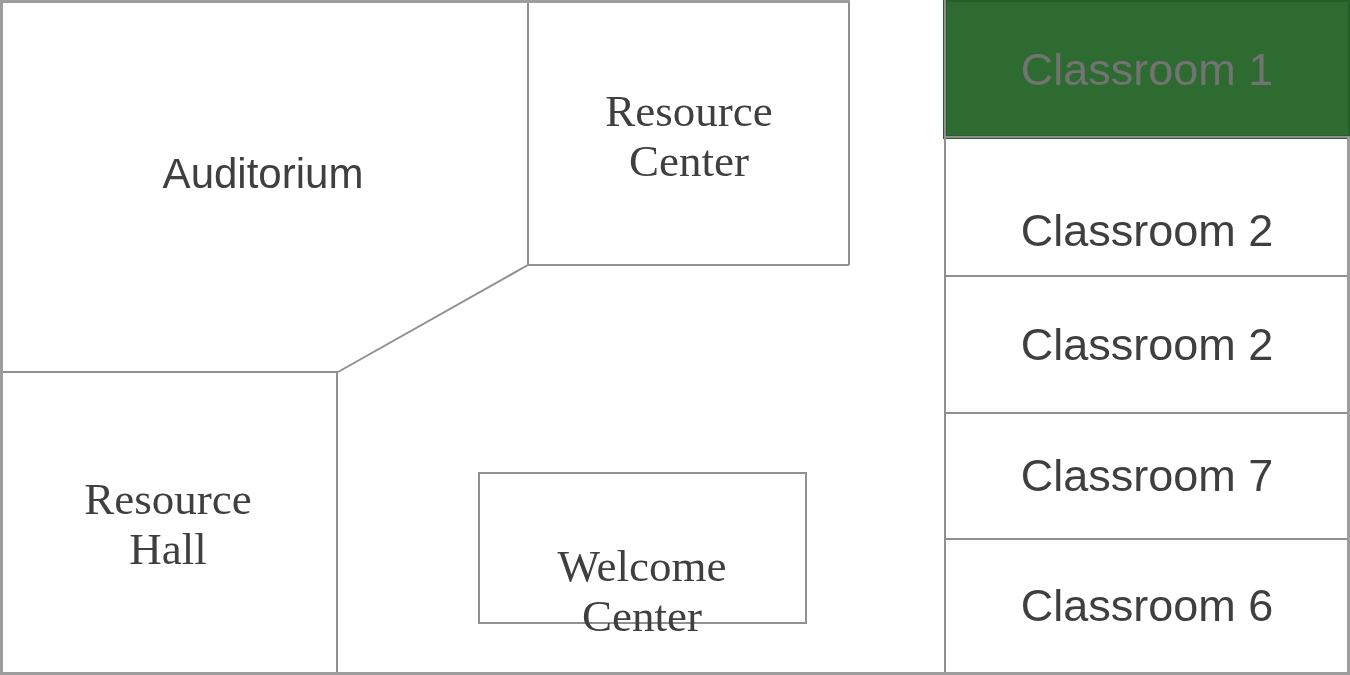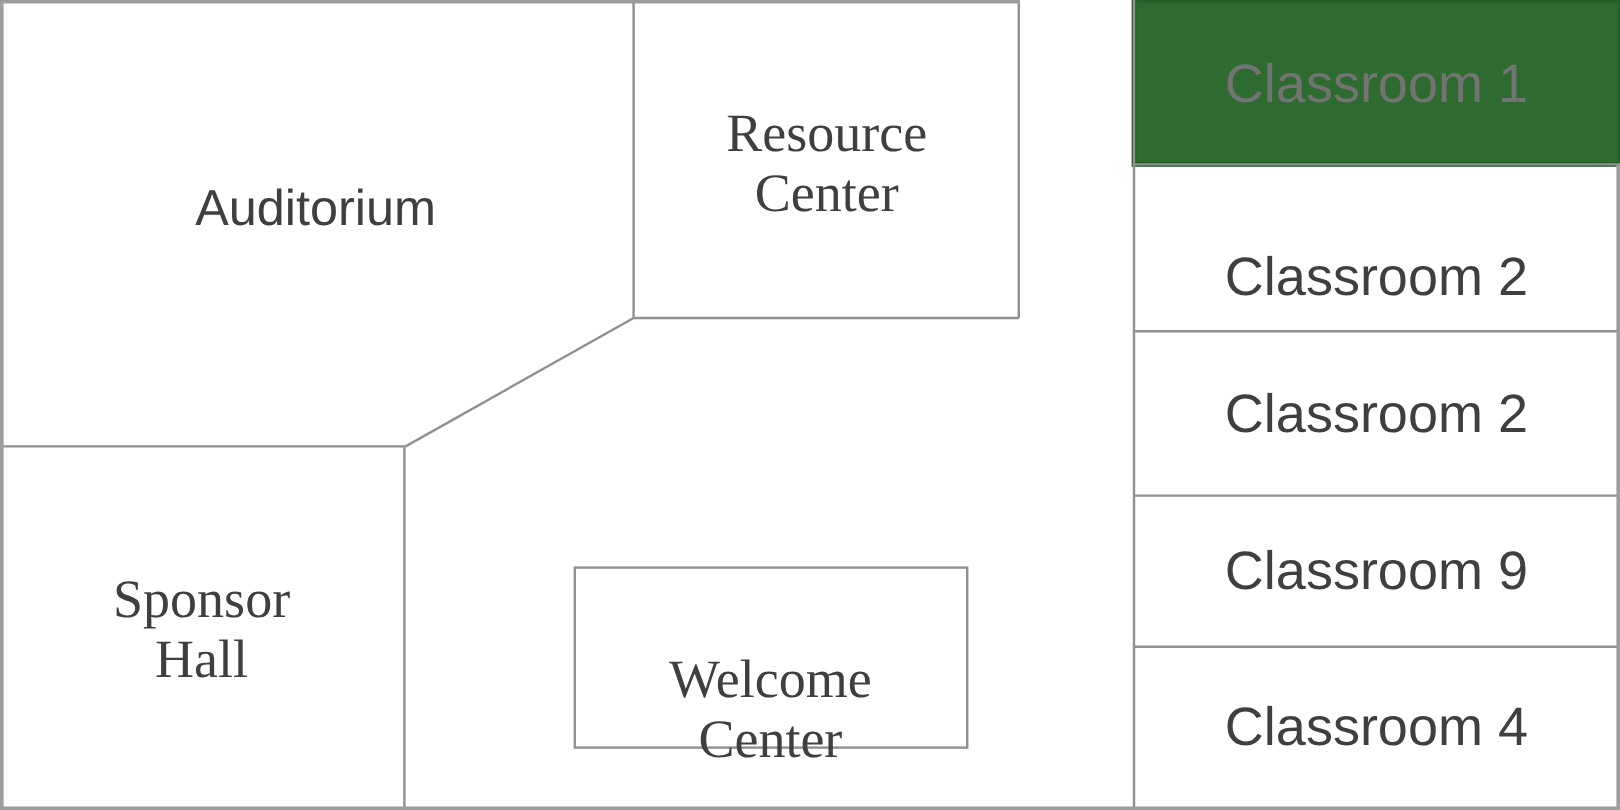--- a/index.html
+++ b/index.html
@@ -101,21 +101,21 @@
   <div class="hit hit-sponsor-hall"></div>
   <div class="hit hit-welcome-center"></div>
   <div class="hit hit-classroom-1"></div>
   <div class="hit hit-classroom-2"></div>
   <div class="hit hit-classroom-3"></div>
   <div class="hit hit-classroom-4"></div>
   <div class="hit hit-classroom-5"></div>
 
   <div class="room-label label-auditorium">Auditorium</div>
   <div class="room-label wrap label-resource-center">Resource Center</div>
-  <div class="room-label wrap label-sponsor-hall">Sponsor Hall</div>
+  <div class="room-label wrap label-sponsor-hall">Resource Hall</div>
   <div class="room-label wrap label-welcome-center">Welcome Center</div>
   <div class="room-label label-classroom-1">Classroom 1</div>
   <div class="room-label label-classroom-2">Classroom 2</div>
   <div class="room-label label-classroom-3">Classroom 2</div>
-  <div class="room-label label-classroom-4">Classroom 9</div>
-  <div class="room-label label-classroom-5">Classroom 4</div>
+  <div class="room-label label-classroom-4">Classroom 7</div>
+  <div class="room-label label-classroom-5">Classroom 6</div>
 
 </div>
 
 </body></html>

